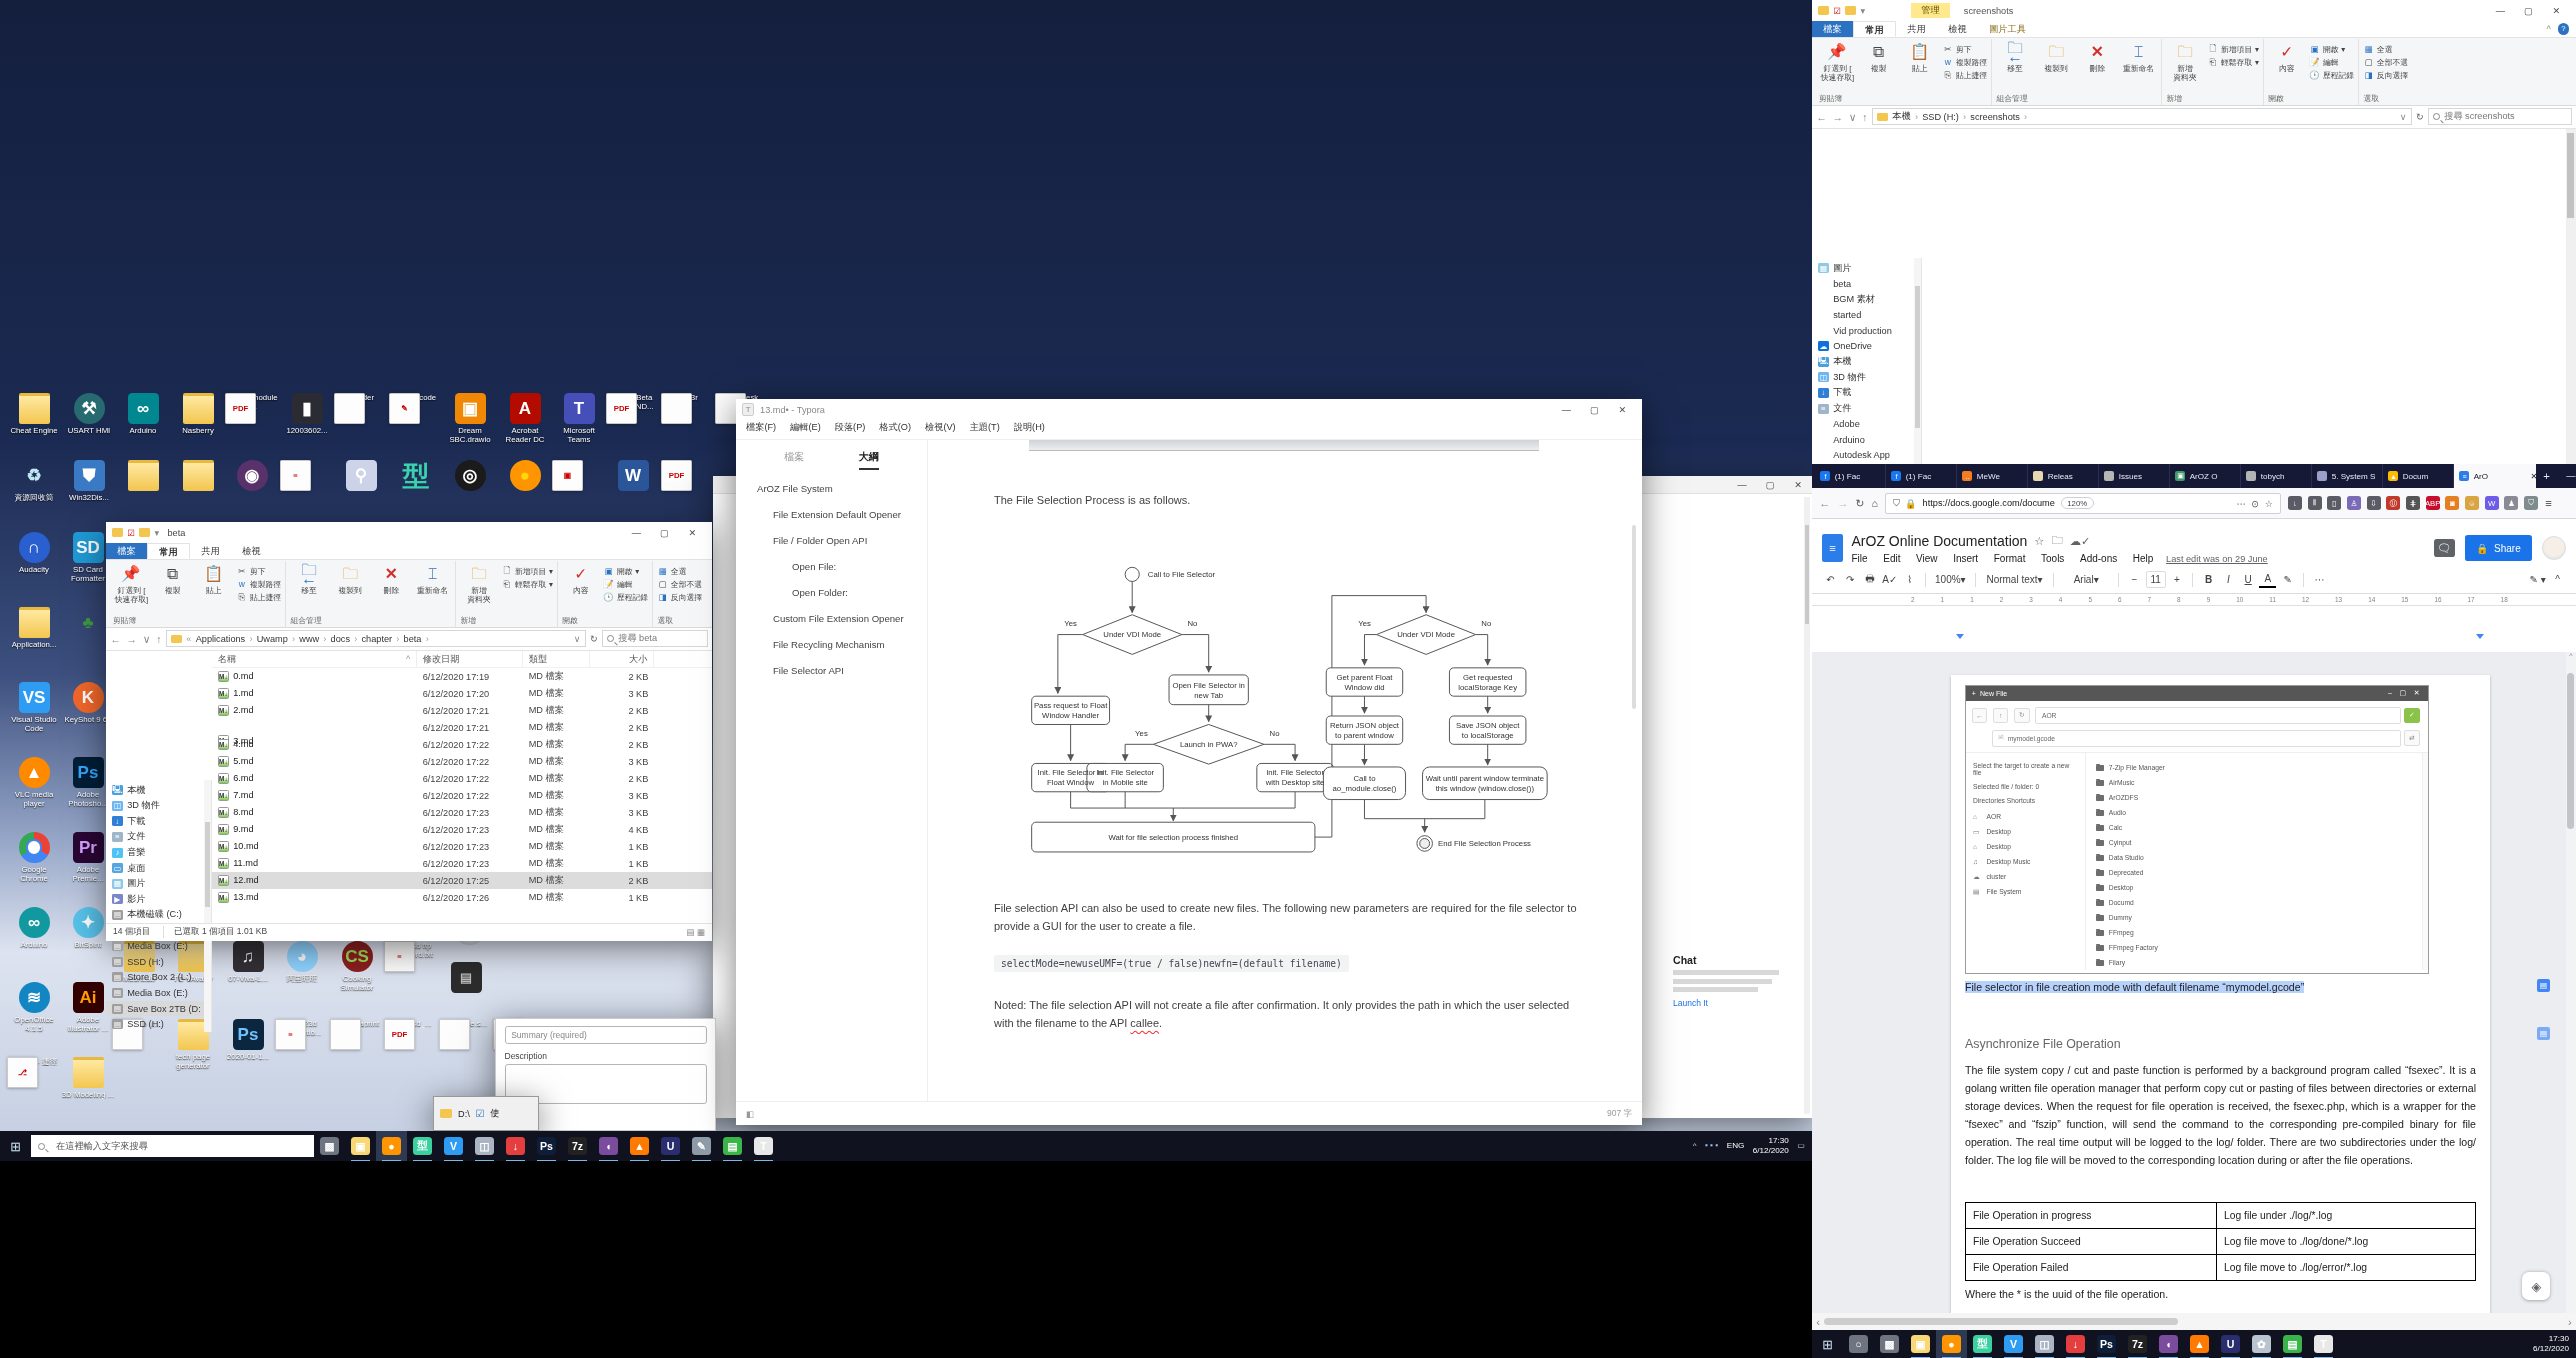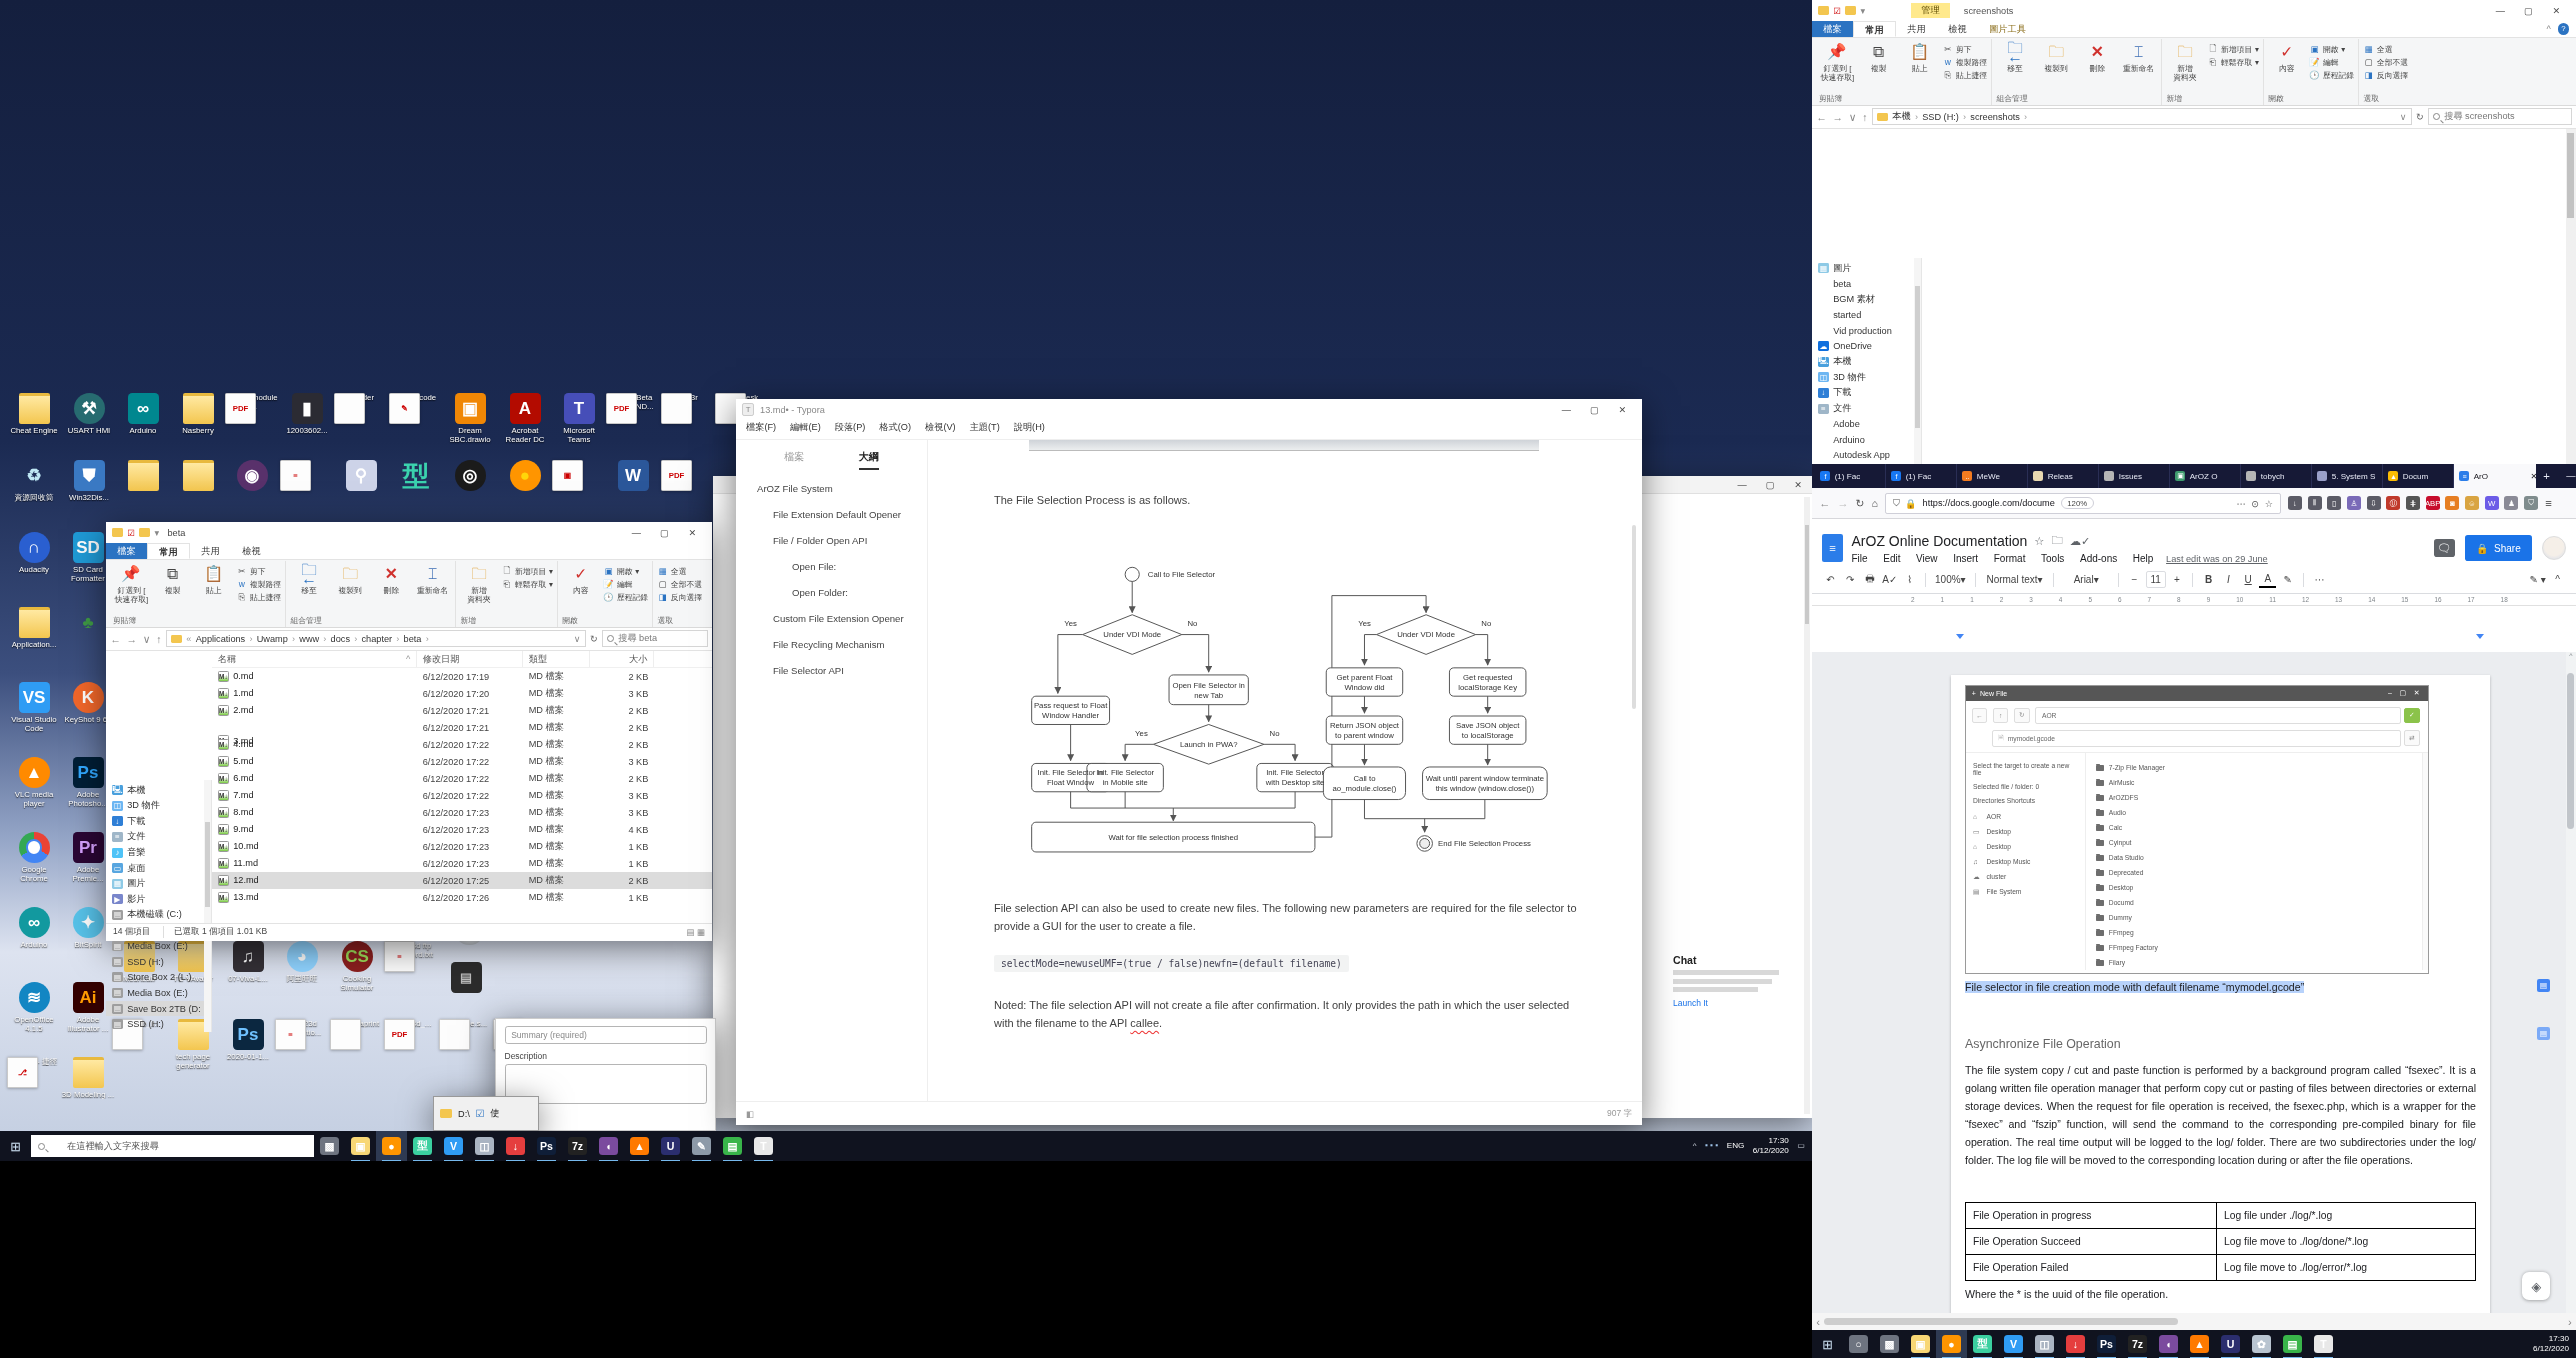--- a/index.html
+++ b/index.html
@@ -99,21 +99,21 @@
   .dlg-input{border:0.7px solid #ddd;border-radius:2.1px;height:17px;display:flex;align-items:center;padding:0 5.7px;color:#666;background:#fff;}
   .dlg-folder{display:flex;align-items:center;gap:5px;height:15px;color:#555;}
   .fold{width:7.8px;height:5.7px;background:#6d6d6d;border-radius:0.7px;position:relative;flex:none;}
   .fold:before{content:"";position:absolute;top:-1.4px;left:0;width:3.5px;height:1.4px;background:#6d6d6d;border-radius:0.7px 0.7px 0 0;}
   
   .taskbar{background:#10131f;display:flex;align-items:center;color:#fff;}
   .tb-ic{width:31px;height:100%;display:flex;align-items:center;justify-content:center;position:relative;}
   .tb-ic .g{width:18.4px;height:18.4px;border-radius:3.5px;display:flex;align-items:center;justify-content:center;font-size:10.6px;font-weight:bold;color:#fff;}
   .tb-ic.run:after{content:"";position:absolute;left:5.7px;right:5.7px;bottom:0;height:1.4px;background:#76b9ed;}
   .tb-ic.active{background:#2e3a52;}
-  .tb-search{height:22.6px;background:#fff;color:#555;display:flex;align-items:center;gap:22px;padding:0 7px;font-size:9.2px;width:283px;}
+  .tb-search{height:22.6px;background:#fff;color:#555;display:flex;align-items:center;gap:11px;padding:0 7px;font-size:9.2px;width:283px;}
   .clock{margin-left:auto;text-align:right;font-size:8.1px;line-height:10px;padding:0 7px;white-space:nowrap;}
   svg text{font-family:"Liberation Sans",sans-serif;}
 </style>
 </head>
 <body>
 
 <div id="screen">
 
   <div id="mon-left" class="abs">
 

